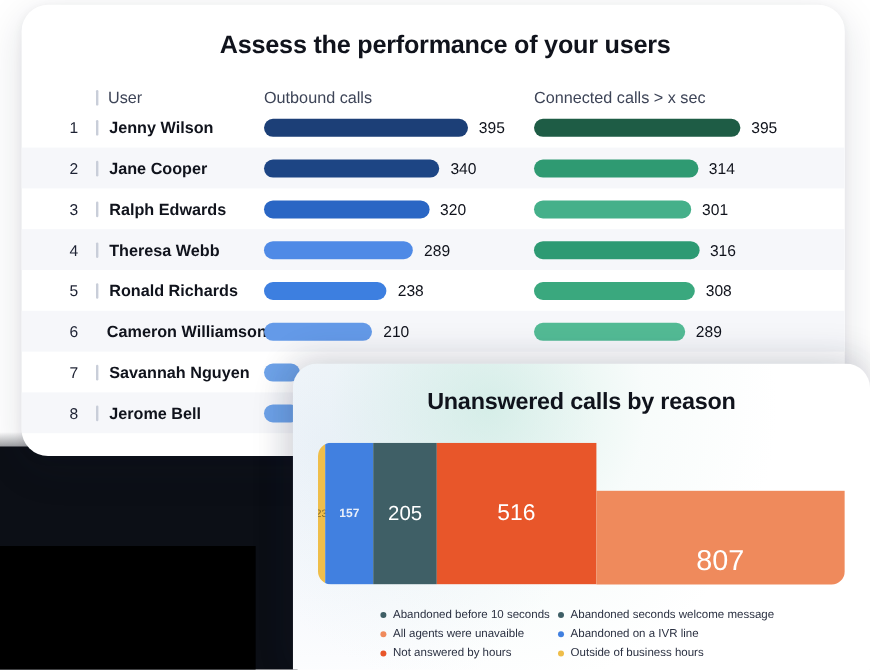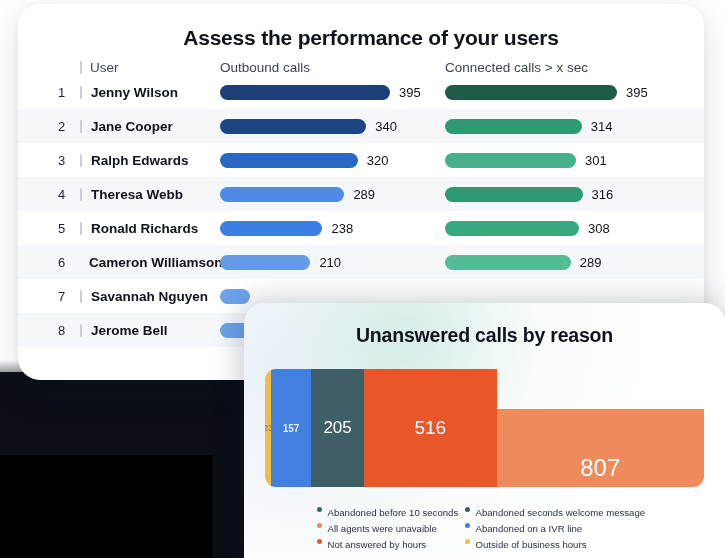--- a/index.html
+++ b/index.html
@@ -39,21 +39,21 @@
   }
   .card1-title {
     text-align: center;
     font-size: 21px; font-weight: bold;
     color: #10131c; letter-spacing: -0.2px;
     margin-top: 22px;
     padding-left: 20px;
   }
   .thead {
     display: flex; align-items: center;
-    margin-top: 10px; padding: 0 0 0 40px;
+    margin-top: 24px; padding: 0 0 0 40px;
     font-size: 13.5px; color: #3d4457;
   }
   .th-rank { width: 22px; }
   .th-user { width: 140px; display:flex; align-items:center; gap:8px; }
   .vdiv { display:inline-block; width:2px; height:13px; background:#c9ced9; border-radius:1px; }
   .th-out { width: 225px; }
   .th-conn { flex: 1; }
 
   .row {
     position: relative;
@@ -94,21 +94,21 @@
   }
   .seg { display:flex; align-items:center; justify-content:center; height:100%; }
   .seg-label { color:#fff; font-weight: normal; }
 
   .legend {
     margin: 20px auto 0 auto;
     width: 336px;
     display: grid; grid-template-columns: 148px 188px;
     row-gap: 5px;
   }
-  .lg-item { display:flex; gap:6px; font-size:9.6px; color:#2b3142; white-space:nowrap; }
+  .lg-item { display:flex; align-items:center; gap:6px; font-size:9.6px; color:#2b3142; white-space:nowrap; }
   .dot { width:5px; height:5px; border-radius:50%; flex:0 0 auto; }
 </style>
 </head>
 <body>
 
 <div id="stage">
 
   <div class="shadow-soft"></div>
   <div class="shadow-artifact"></div>
   <div class="shadow-artifact-inner"></div>

